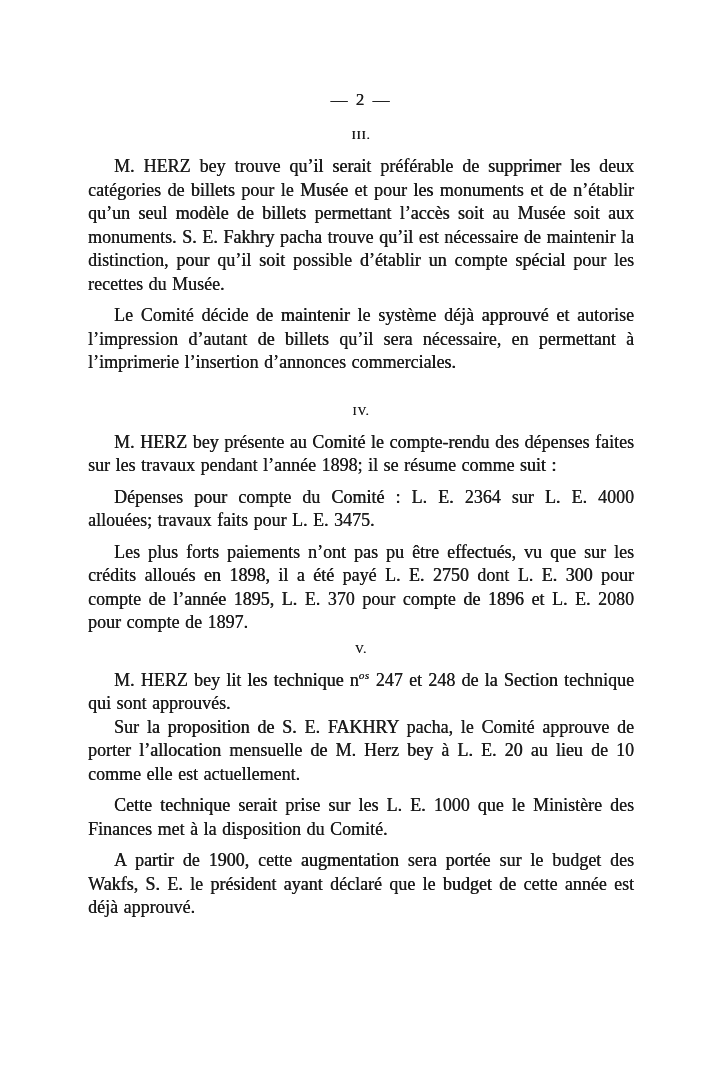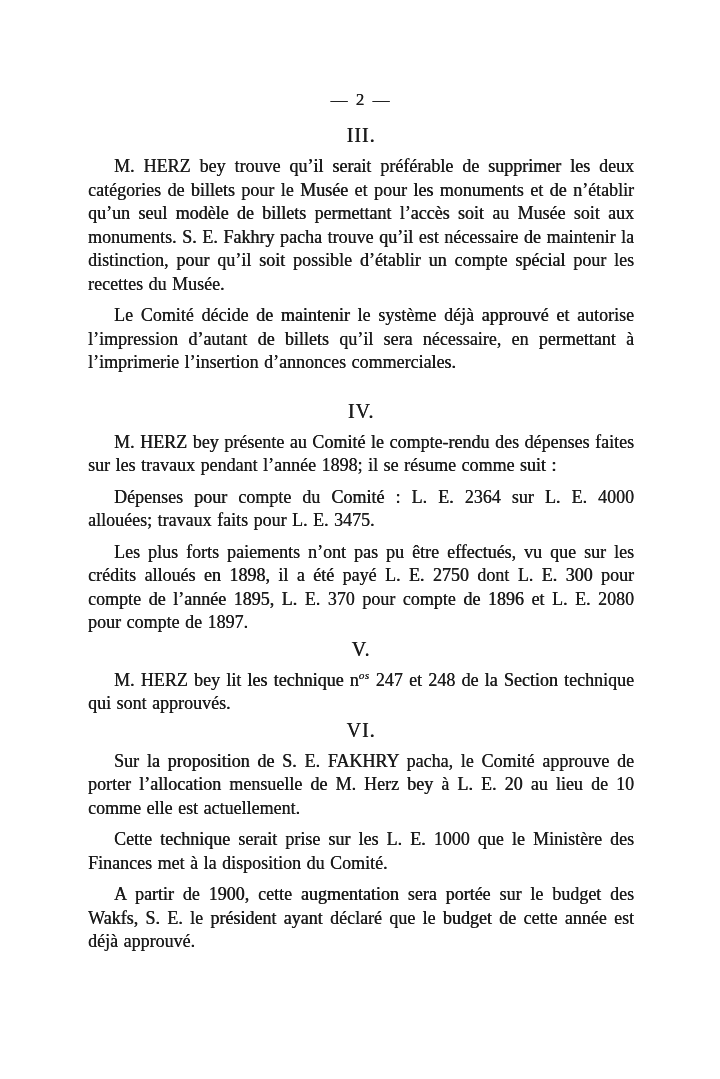--- a/index.html
+++ b/index.html
@@ -22,21 +22,21 @@
     }
     .page-number {
       text-align: center;
       font-size: 17px;
       line-height: 20px;
       letter-spacing: 2px;
       text-shadow: 0.3px 0 0 currentColor;
     }
     .heading {
       text-align: center;
-      font-size: 20px;
+      font-size: 12px;
       line-height: 22px;
       font-weight: normal;
       letter-spacing: 1px;
       margin: 14px 0 9px 0;
       text-shadow: 0.4px 0 0 currentColor;
     }
     .heading.gap-large { margin-top: 25px; }
     .heading.gap-small { margin-top: 3px; }
     section { margin: 0; }
     p.body-par {
@@ -76,19 +76,18 @@
     <p class="body-par">Dépenses pour compte du Comité : L. E. 2364 sur L. E. 4000 allouées; travaux faits pour L. E. 3475.</p>
     <p class="body-par">Les plus forts paiements n’ont pas pu être effectués, vu que sur les crédits alloués en 1898, il a été payé L. E. 2750 dont L. E. 300 pour compte de l’année 1895, L. E. 370 pour compte de 1896 et L. E. 2080 pour compte de 1897.</p>
   </section>
 
   <section>
     <h2 class="heading gap-small">V.</h2>
     <p class="body-par"><span>M. HERZ bey lit les technique n</span><span class="sup">os</span><span> 247 et 248 de la Section technique qui sont approuvés.</span></p>
   </section>
 
   <section>
-    <h2 class="heading gap-small">VI.</h2>
     <p class="body-par">Sur la proposition de S. E. FAKHRY pacha, le Comité approuve de porter l’allocation mensuelle de M. Herz bey à L. E. 20 au lieu de 10 comme elle est actuellement.</p>
     <p class="body-par">Cette technique serait prise sur les L. E. 1000 que le Ministère des Finances met à la disposition du Comité.</p>
     <p class="body-par">A partir de 1900, cette augmentation sera portée sur le budget des Wakfs, S. E. le président ayant déclaré que le budget de cette année est déjà approuvé.</p>
   </section>
 
 </div>
 
 </body></html>

